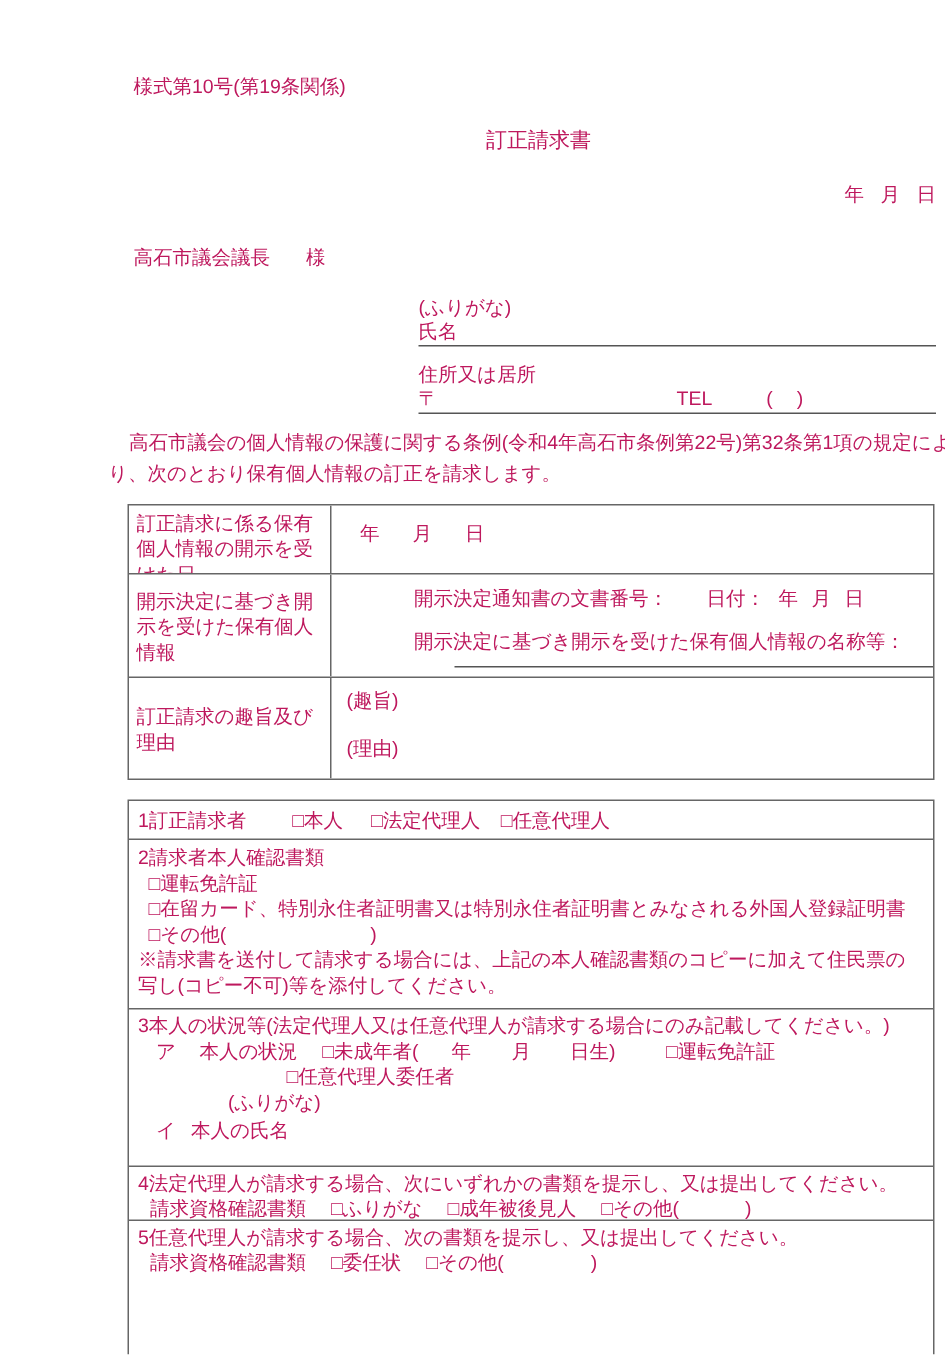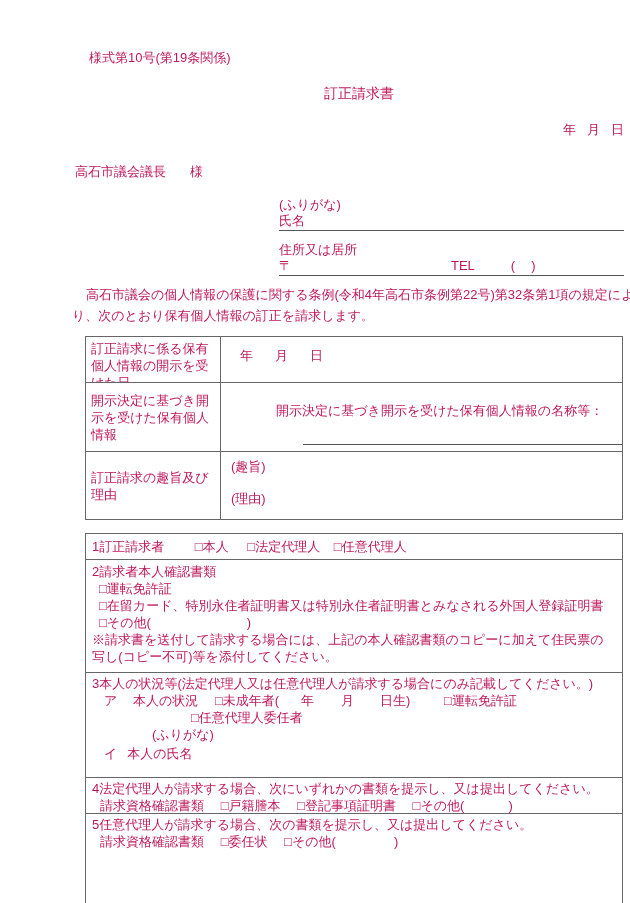--- a/index.html
+++ b/index.html
@@ -11,21 +11,21 @@
     font-size:13px;
     color:#be185d;
     overflow:hidden;
     margin-left:44px;
   }
   .abs { position:absolute; }
   .form-number { left:45px; top:49px; }
   .doc-title { left:0; top:85px; width:100%; text-align:center; font-size:14px; }
   .date-line { top:121px; right:50px; }
   .date-line .m { margin-left:11px; }
-  .addressee { left:31px; top:163px; }
+  .addressee { left:45px; top:163px; }
   .honorific { margin-left:24px; }
 
   
   .applicant { left:235px; top:197px; width:345px; }
   .app-furigana { line-height:16px; }
   .app-name { line-height:16px; border-bottom:1px solid #555; padding-bottom:1px; }
   .app-addr-label { margin-top:11px; line-height:16px; }
   .app-postal { line-height:16px; border-bottom:1px solid #555; padding-bottom:1px; display:flex; align-items:baseline; }
   .tel-label { margin-left:159px; }
   .tel-open { margin-left:36px; }
@@ -121,20 +121,26 @@
   <div class="tbl tbl1">
     <div class="trow t1r1">
       <div class="lcell">訂正請求に係る保有個人情報の開示を受けた日</div>
       <div class="rcell">
         <span>年</span><span class="gap22">月</span><span class="gap22">日</span>
       </div>
     </div>
     <div class="trow t1r2">
       <div class="lcell centered">開示決定に基づき開示を受けた保有個人情報</div>
       <div class="rcell">
+        <div class="t1r2-line1">
+          <span>開示決定通知書の文書番号：</span>
+          <span class="t1r2-date">
+            <span>日付：</span><span class="g">年</span><span class="g">月</span><span class="g">日</span>
+          </span>
+        </div>
         <div class="t1r2-line2">開示決定に基づき開示を受けた保有個人情報の名称等：</div>
         <div class="t1r2-underline"></div>
       </div>
     </div>
     <div class="trow t1r3">
       <div class="lcell centered">訂正請求の趣旨及び理由</div>
       <div class="rcell">
         <div>(趣旨)</div>
         <div class="reason">(理由)</div>
       </div>
@@ -179,22 +185,22 @@
       <div class="u-row">
         <span class="u-prefix">ウ</span>
         <span class="u-field"><span>本人の住所又は居所</span></span>
       </div>
     </div>
 
     <div class="t2row t2r4">
       <div>4法定代理人が請求する場合、次にいずれかの書類を提示し、又は提出してください。</div>
       <div class="docs-line">
         <span>請求資格確認書類</span>
-        <span class="d-opt">□戸籍謄本</span>
-        <span class="d-opt">□登記事項証明書</span>
+        <span class="d-opt">□ふりがな</span>
+        <span class="d-opt">□成年被後見人</span>
         <span class="d-opt">
           <span>□その他(</span><span class="sp sp44"></span><span>)</span>
         </span>
       </div>
     </div>
 
     <div class="t2row t2r5">
       <div>5任意代理人が請求する場合、次の書類を提示し、又は提出してください。</div>
       <div class="docs-line">
         <span>請求資格確認書類</span>

